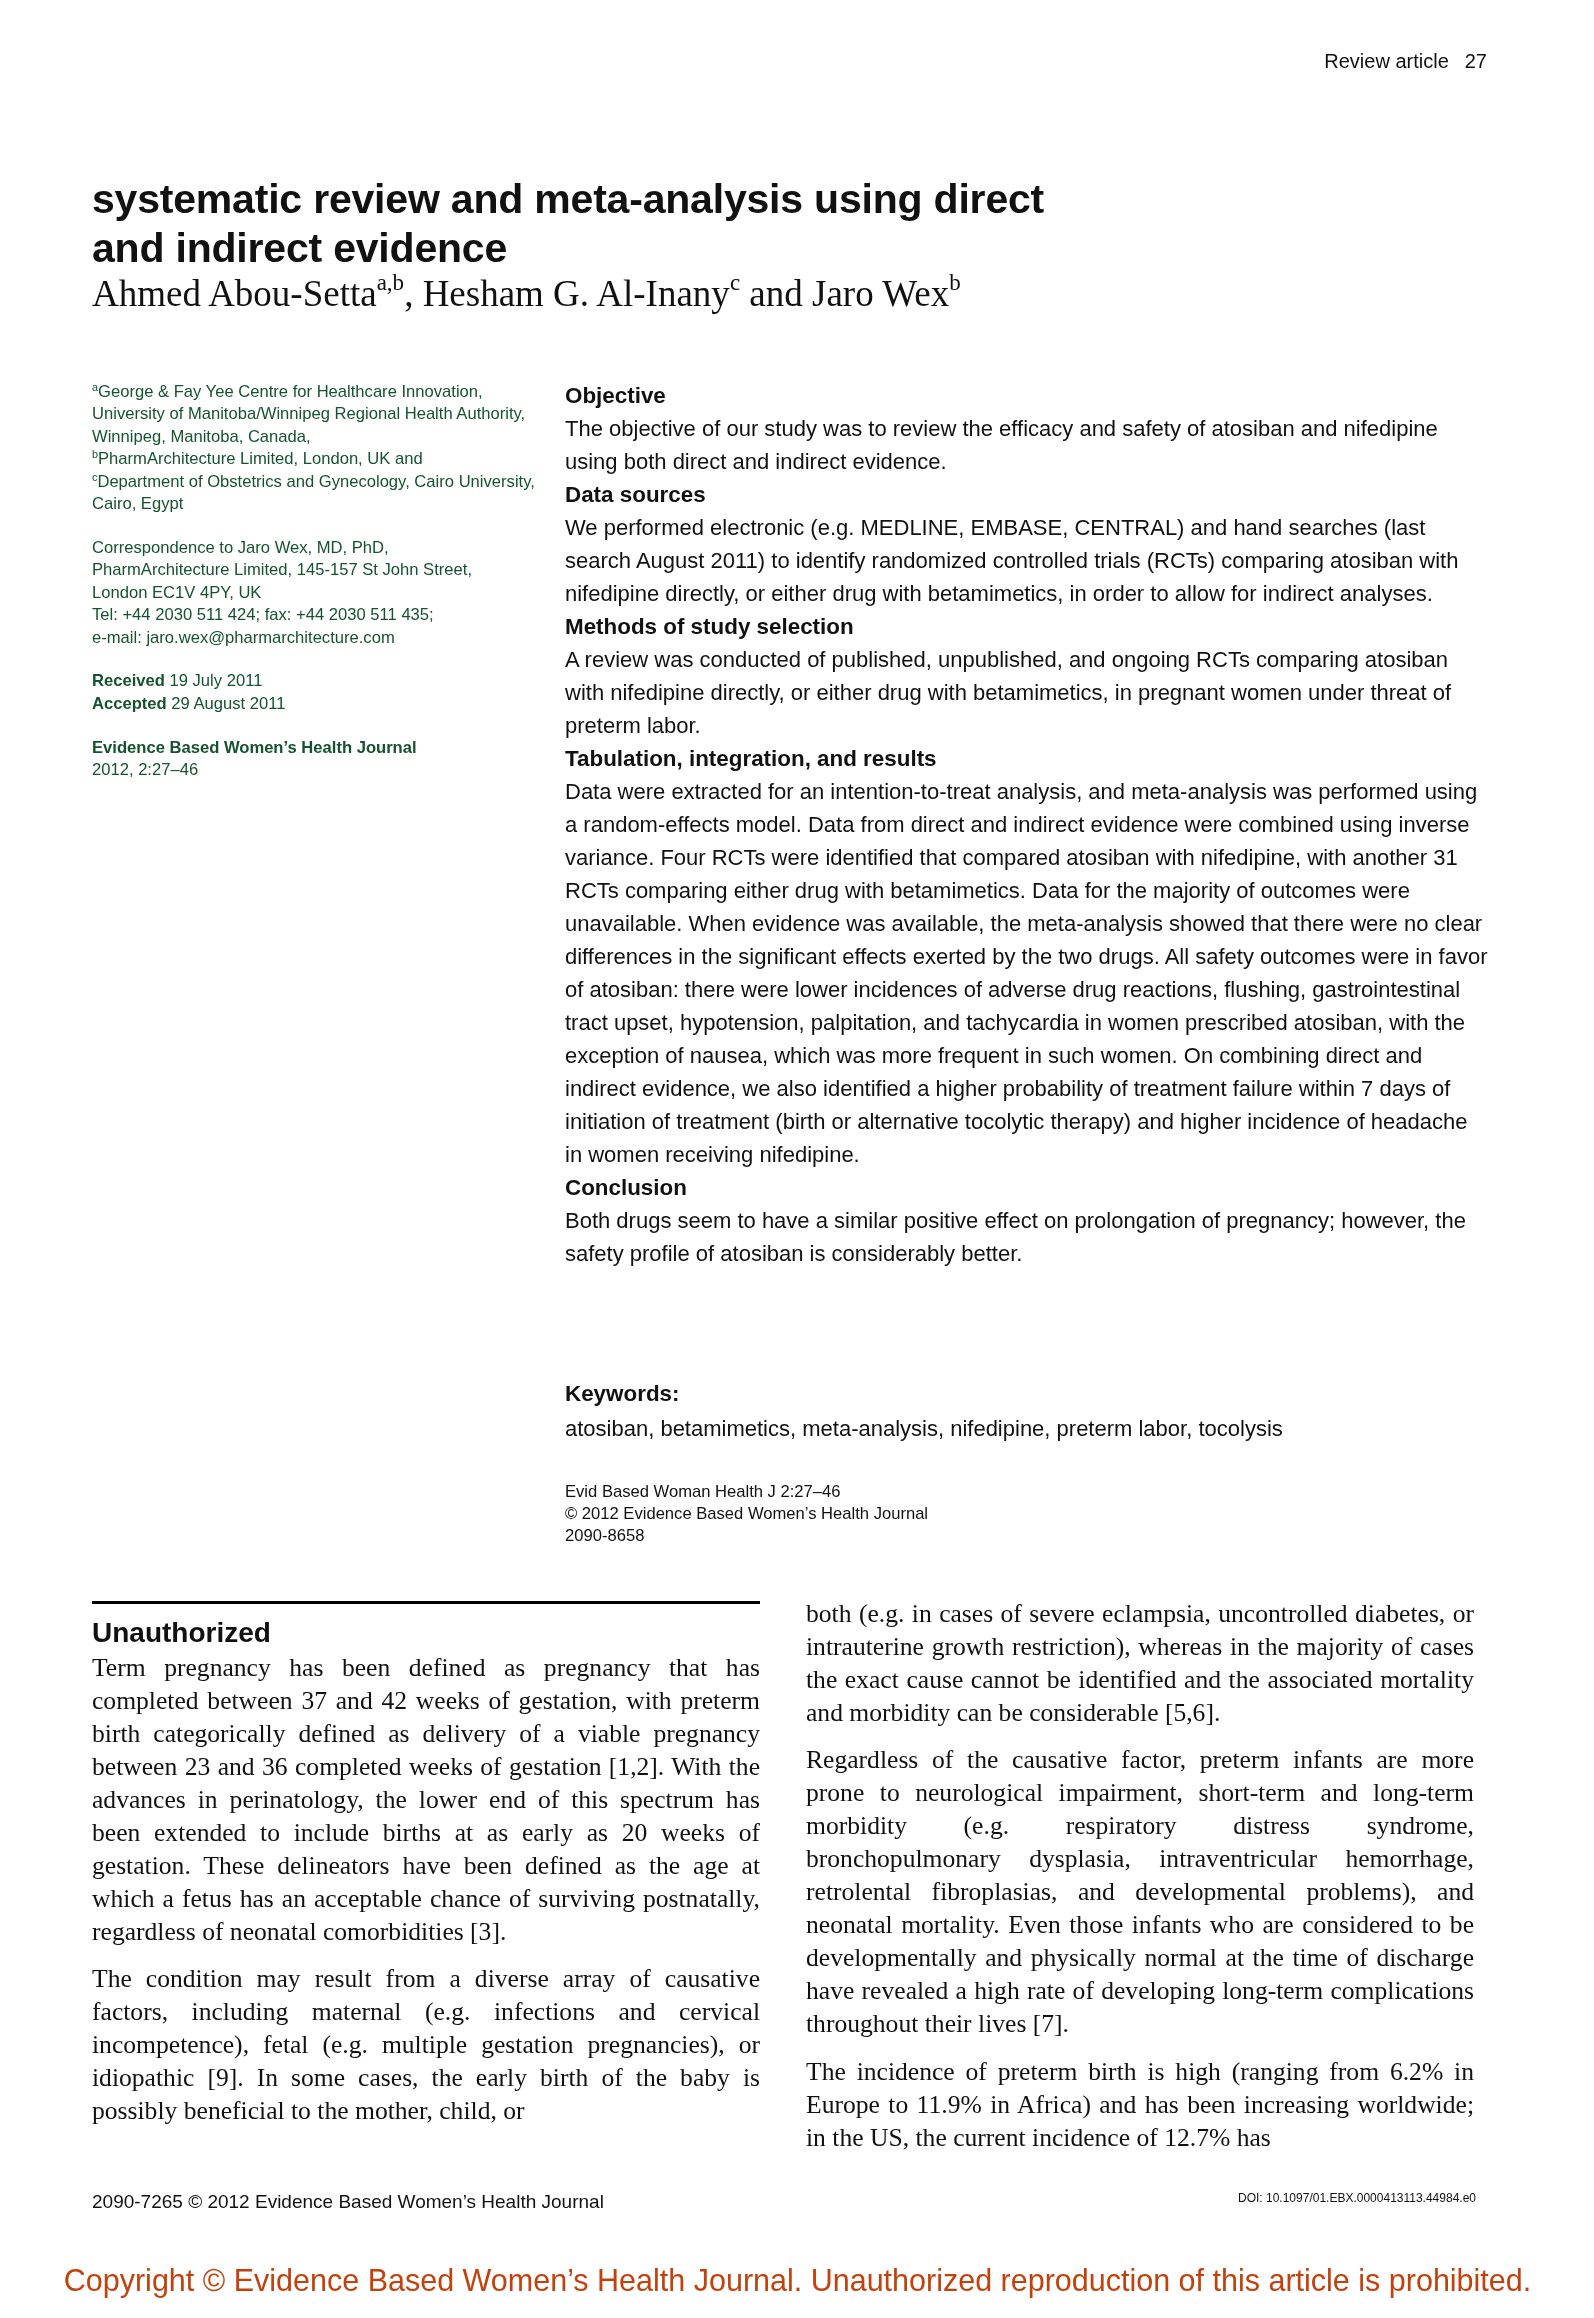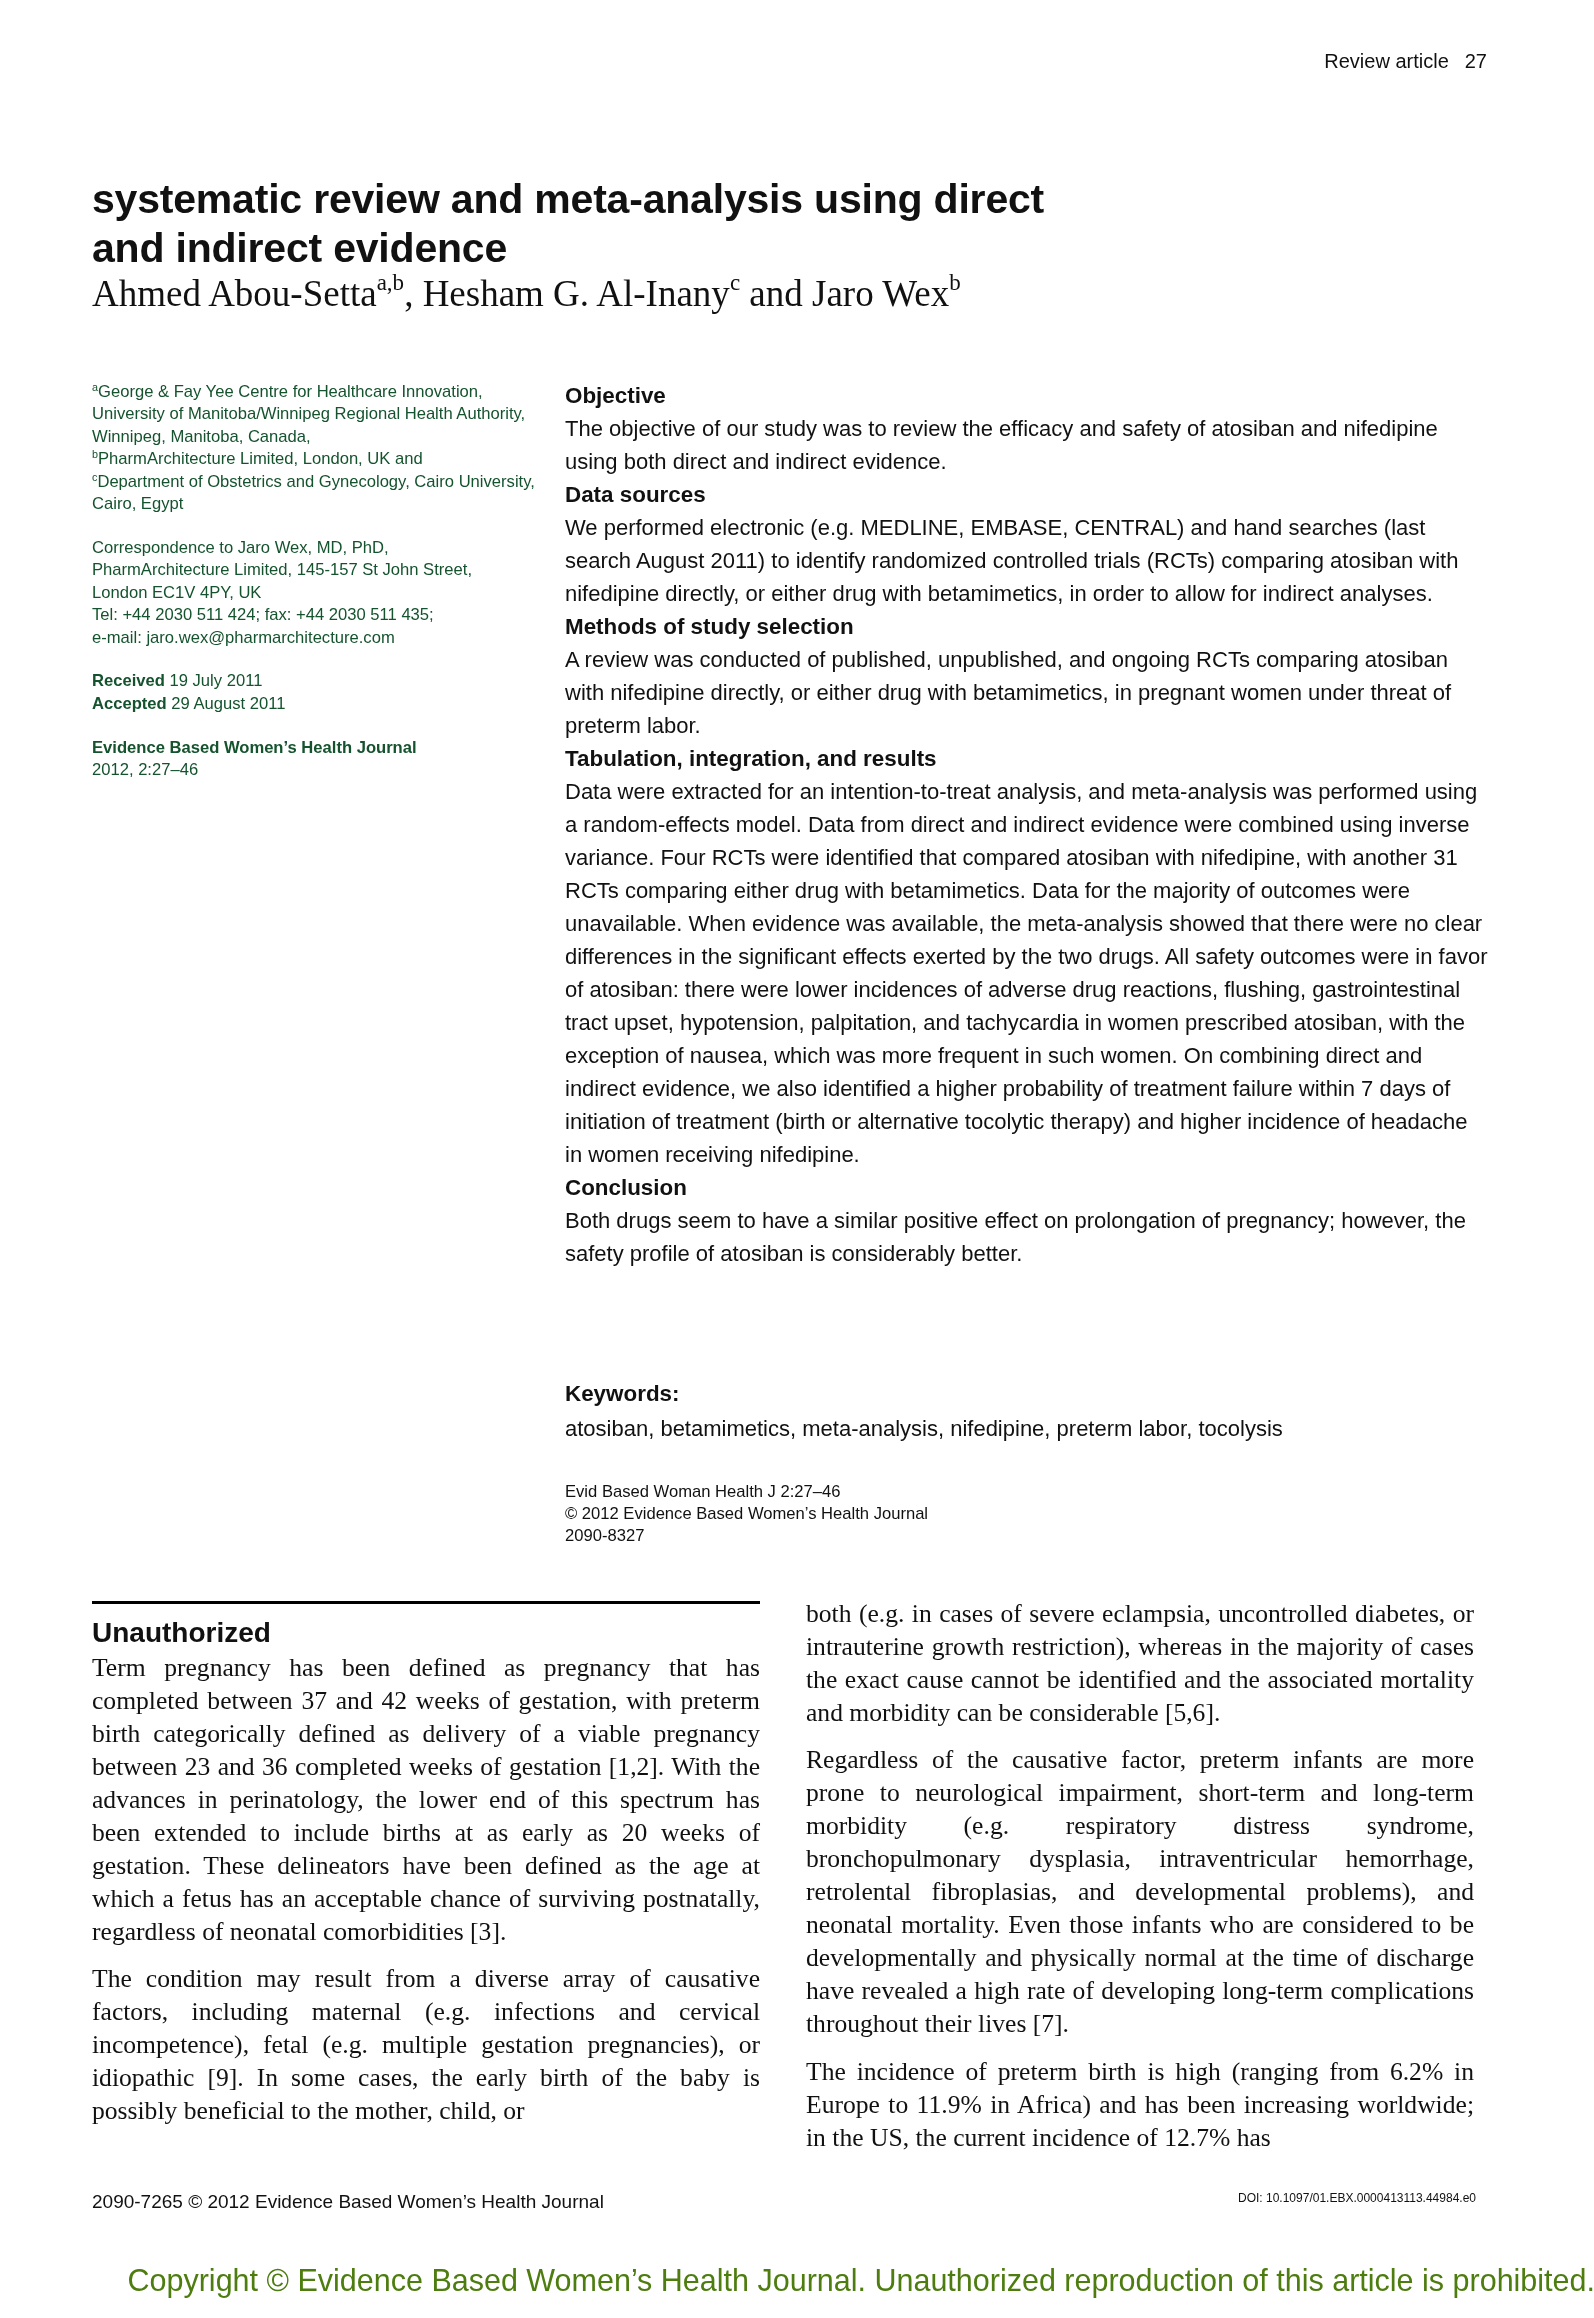--- a/index.html
+++ b/index.html
@@ -30,21 +30,21 @@
 
   #col-left { position: absolute; left: 92px; top: 1615px; width: 668px; }
   #col-right { position: absolute; left: 806px; top: 1597px; width: 668px; }
   .body-text { font-family: "Liberation Serif", serif; font-size: 25.6px; line-height: 33px; text-align: justify; color: #111; }
   .body-text p { margin: 0 0 14.4px 0; }
   #intro-heading { margin: 0; font-family: "Liberation Sans", sans-serif; font-size: 28px; font-weight: bold; line-height: 36px; }
 
   #footer-left { position: absolute; left: 92px; top: 2191px; font-family: "Liberation Sans", sans-serif; font-size: 19px; }
   #footer-right { position: absolute; right: 119px; top: 2191px; font-family: "Liberation Sans", sans-serif; font-size: 12px; }
 
-  #copyright-bar { position: absolute; left: 0; top: 2243px; width: 1595px; text-align: right; font-family: "Liberation Sans", sans-serif; font-size: 30.5px; color: #4d7c0f; line-height: 75px; }
+  #copyright-bar { position: absolute; left: 0; top: 2243px; width: 1595px; text-align: center; font-family: "Liberation Sans", sans-serif; font-size: 30.5px; color: #c2410c; line-height: 75px; }
 </style>
 </head>
 <body>
 
 <div id="running-head">
   <span>Review article</span><span class="pg">27</span>
 </div>
 
 <h1 id="title">
   <br>
@@ -96,21 +96,21 @@
 </div>
 
 <div id="keywords">
   <h3>Keywords:</h3>
   <div>atosiban, betamimetics, meta-analysis, nifedipine, preterm labor, tocolysis</div>
 </div>
 
 <div id="citation">
   <div>Evid Based Woman Health J 2:27–46</div>
   <div>© 2012 Evidence Based Women’s Health Journal</div>
-  <div>2090-8327</div>
+  <div>2090-8658</div>
 </div>
 
 <div id="separator"></div>
 
 <div id="col-left" class="body-text">
   <h2 id="intro-heading">Unauthorized</h2>
   <p>Term pregnancy has been defined as pregnancy that has completed between 37 and 42 weeks of gestation, with preterm birth categorically defined as delivery of a viable pregnancy between 23 and 36 completed weeks of gesta­tion [1,2]. With the advances in perinatology, the lower end of this spectrum has been extended to include births at as early as 20 weeks of gestation. These delineators have been defined as the age at which a fetus has an ac­ceptable chance of surviving postnatally, regardless of neonatal comorbidities [3].</p>
   <p>The condition may result from a diverse array of causative factors, including maternal (e.g. infections and cervical incompetence), fetal (e.g. multiple gestation pregnan­cies), or idiopathic [9]. In some cases, the early birth of the baby is possibly beneficial to the mother, child, or</p>
 </div>
 

